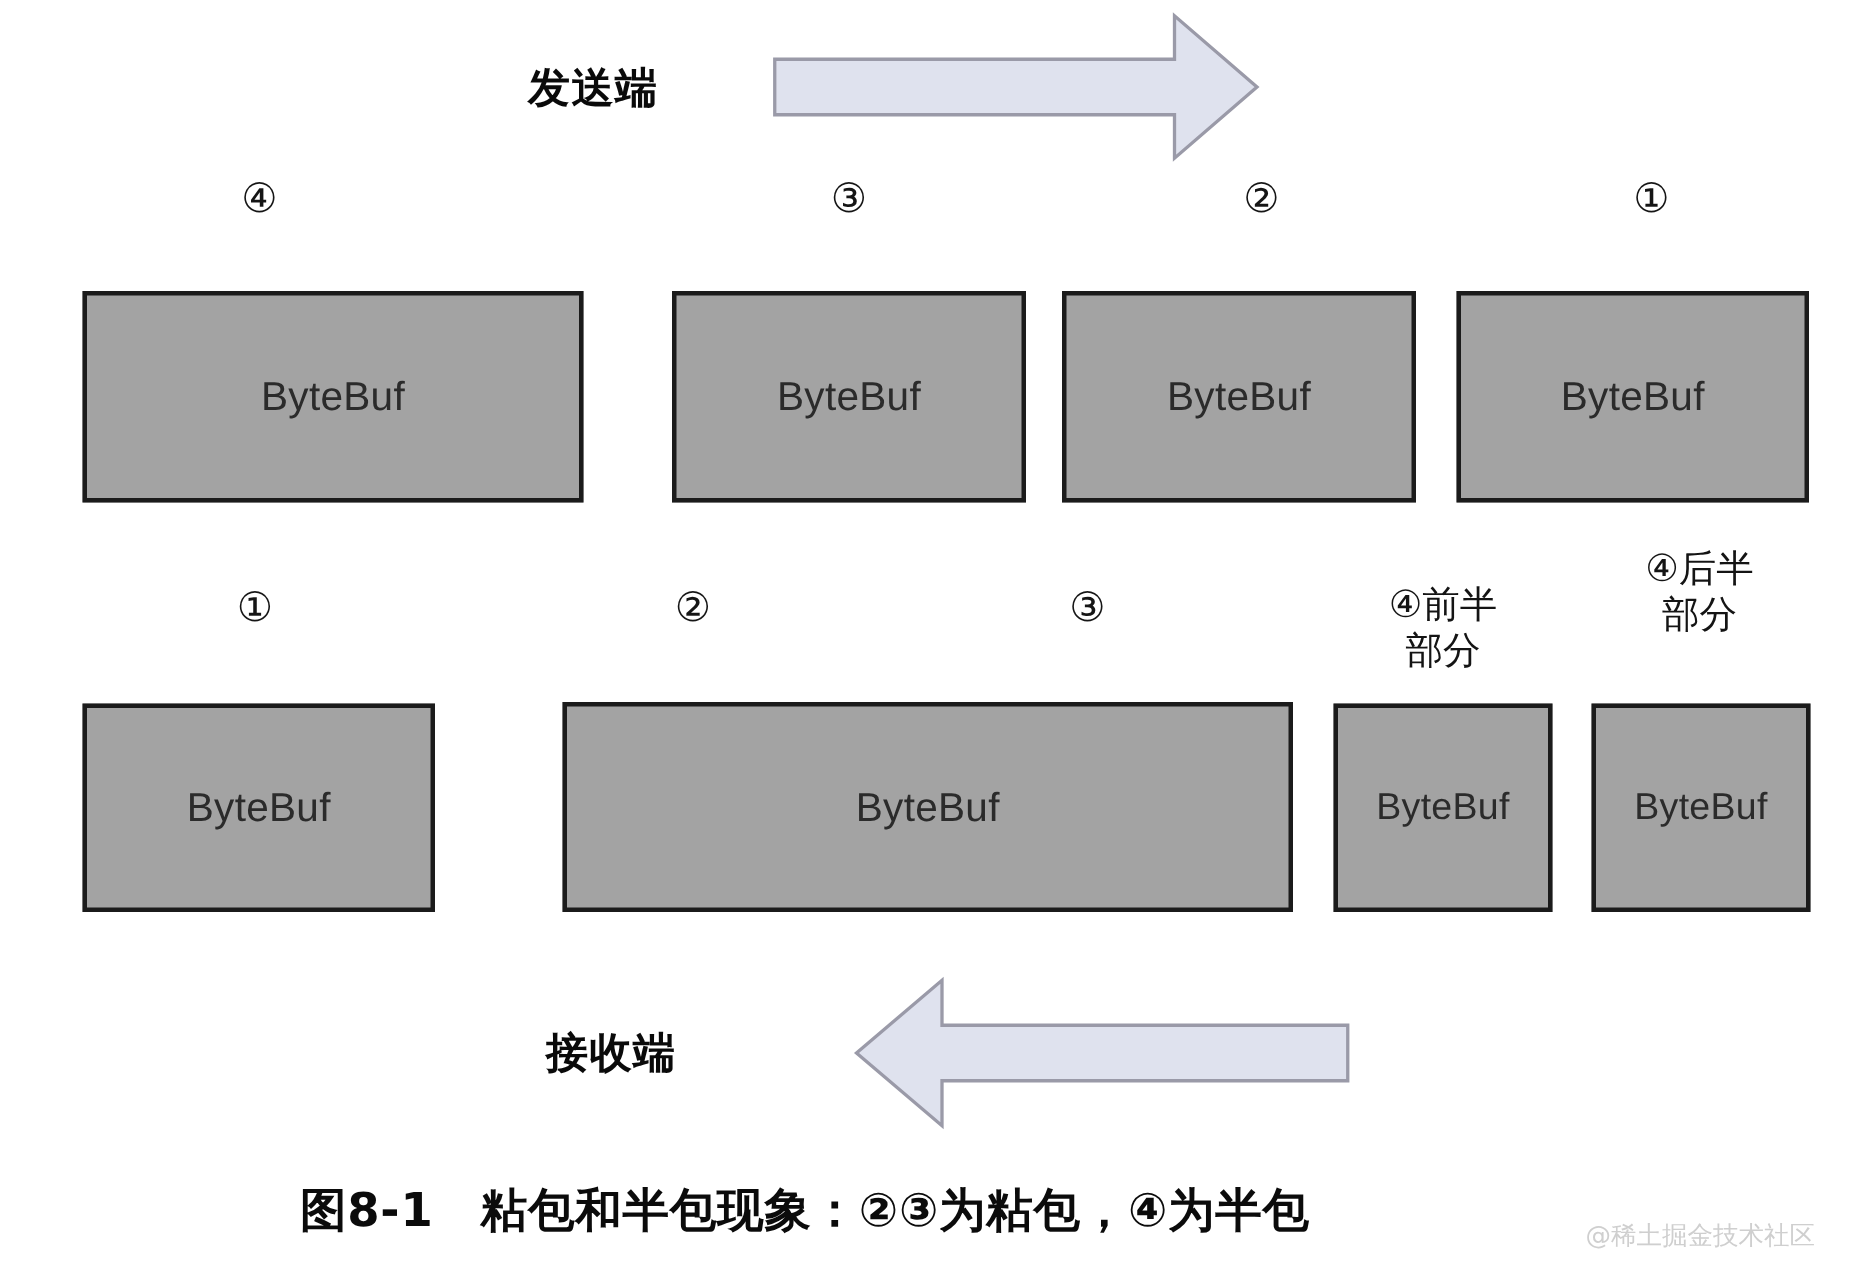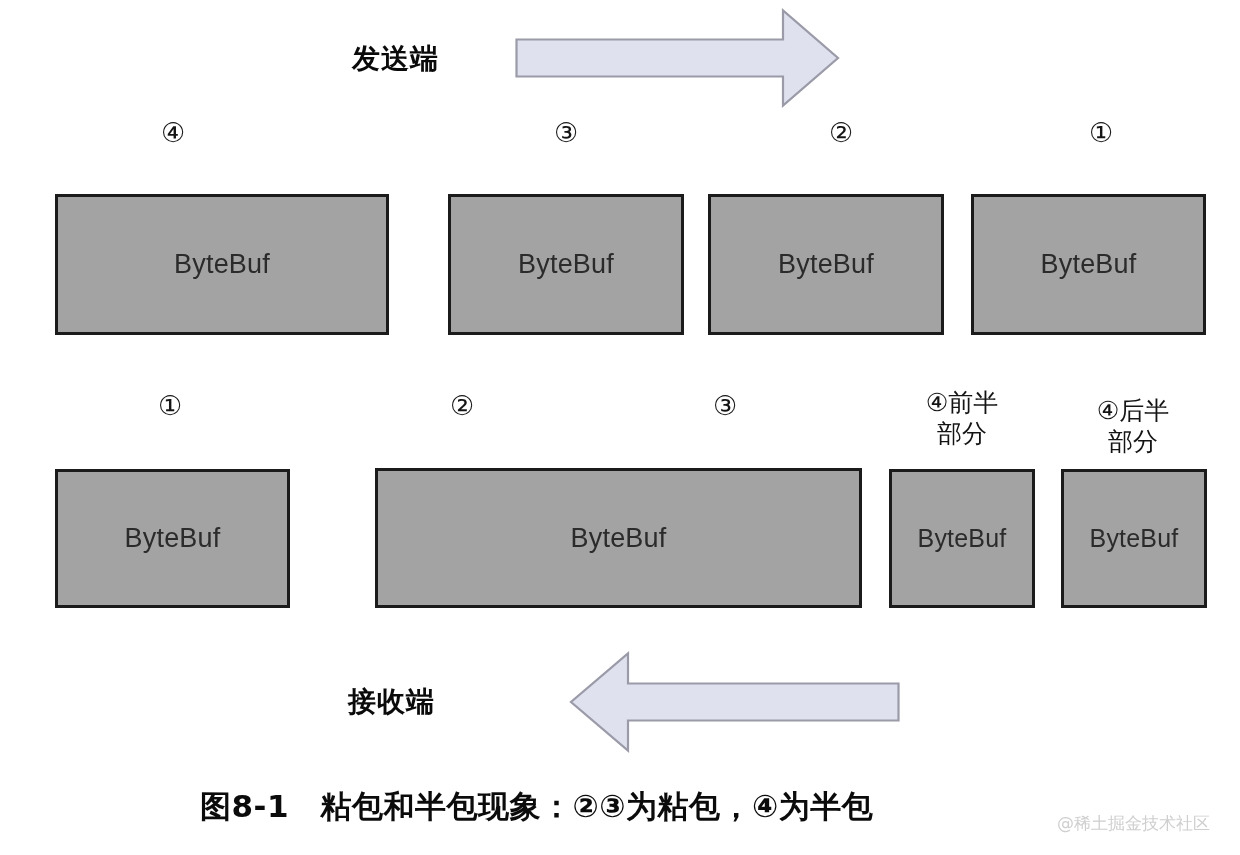--- a/index.html
+++ b/index.html
@@ -121,37 +121,37 @@
   <div class="abs buf-box" style="left:971px; top:194px; width:235px; height:141px;">
     <span class="buf-text">ByteBuf</span>
   </div>
 
   <div class="abs circ-num" style="left:157px; top:392px; width:26px;">①</div>
   <div class="abs circ-num" style="left:449px; top:392px; width:26px;">②</div>
   <div class="abs circ-num" style="left:712px; top:392px; width:26px;">③</div>
 
   <div class="abs part-label" style="left:887px; top:388px;text-align:center;">④前半
 部分</div>
-  <div class="abs part-label" style="left:1058px; top:396px;">④后半
+  <div class="abs part-label" style="left:1058px; top:364px;">④后半
 部分</div>
 
   <div class="abs buf-box" style="left:55px; top:469px; width:235px; height:139px;">
     <span class="buf-text">ByteBuf</span>
   </div>
   <div class="abs buf-box" style="left:375px; top:468px; width:487px; height:140px;">
     <span class="buf-text">ByteBuf</span>
   </div>
   <div class="abs buf-box small" style="left:889px; top:469px; width:146px; height:139px;">
     <span class="buf-text">ByteBuf</span>
   </div>
   <div class="abs buf-box small" style="left:1061px; top:469px; width:146px; height:139px;">
     <span class="buf-text">ByteBuf</span>
   </div>
 
-  <div class="abs end-label" style="left:348px; top:683px;">接收端</div>
+  <div class="abs end-label" style="left:364px; top:683px;">接收端</div>
 
   <div class="abs" style="left:568px; top:650px;">
     <svg class="arrow-svg" width="332" height="104" viewBox="0 0 332 104">
       <path d="M330.5,33.5 L60,33.5 L60,3.5 L3,52 L60,100.5 L60,70.5 L330.5,70.5 Z" fill="#dfe2ee" stroke="#9a9aa8" stroke-width="2.2" stroke-linejoin="miter"></path>
     </svg>
   </div>
 
   <div class="abs caption" style="left:200px; top:786px;">图8-1　粘包和半包现象：②③为粘包，④为半包</div>
 
   <div class="abs watermark" style="left:1057px; top:812px;text-align:center;">@稀土掘金技术社区</div>

